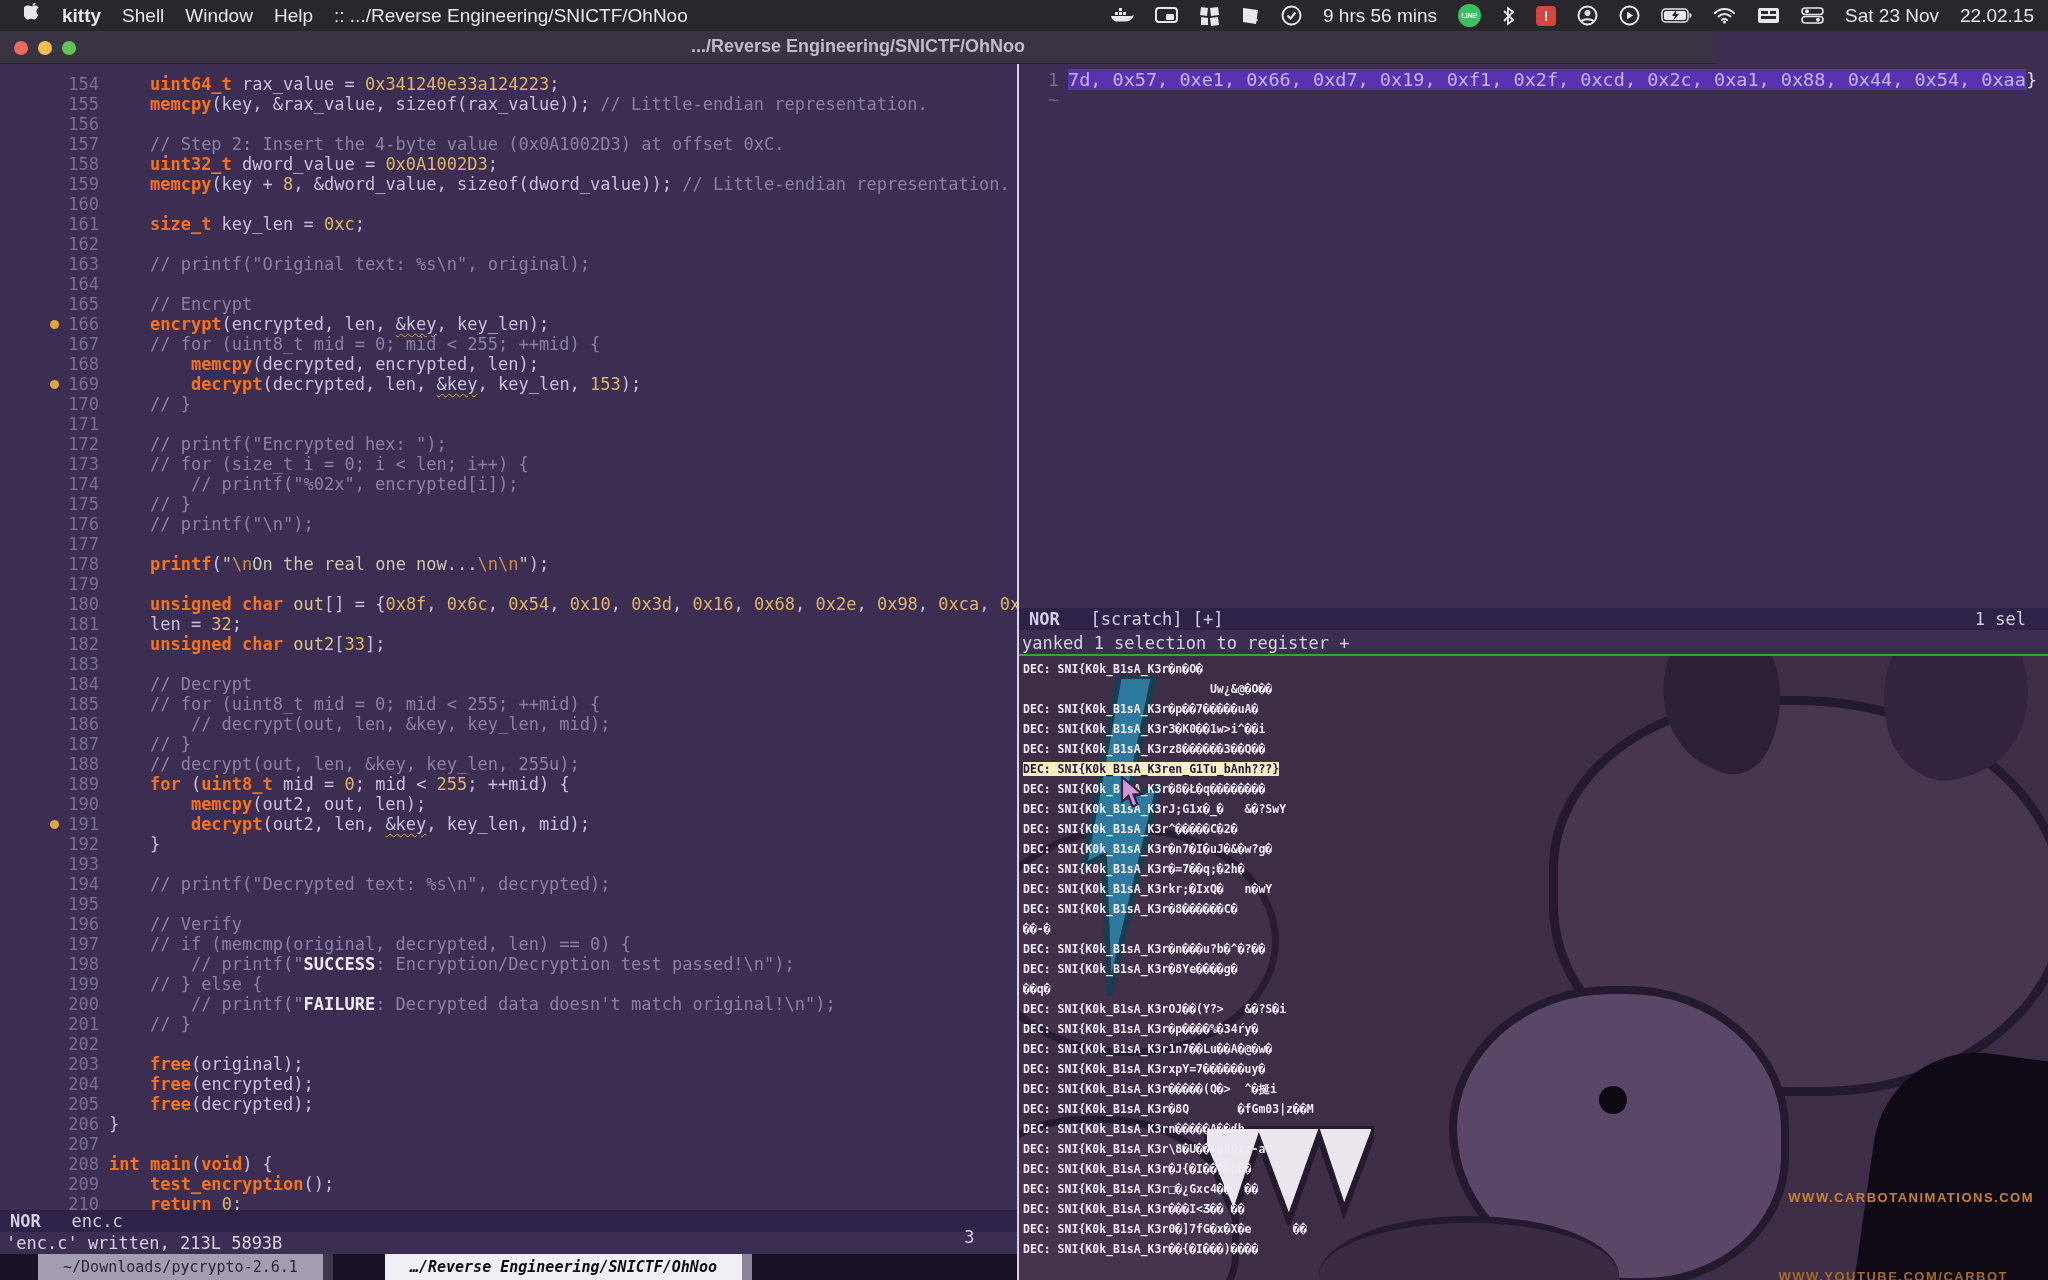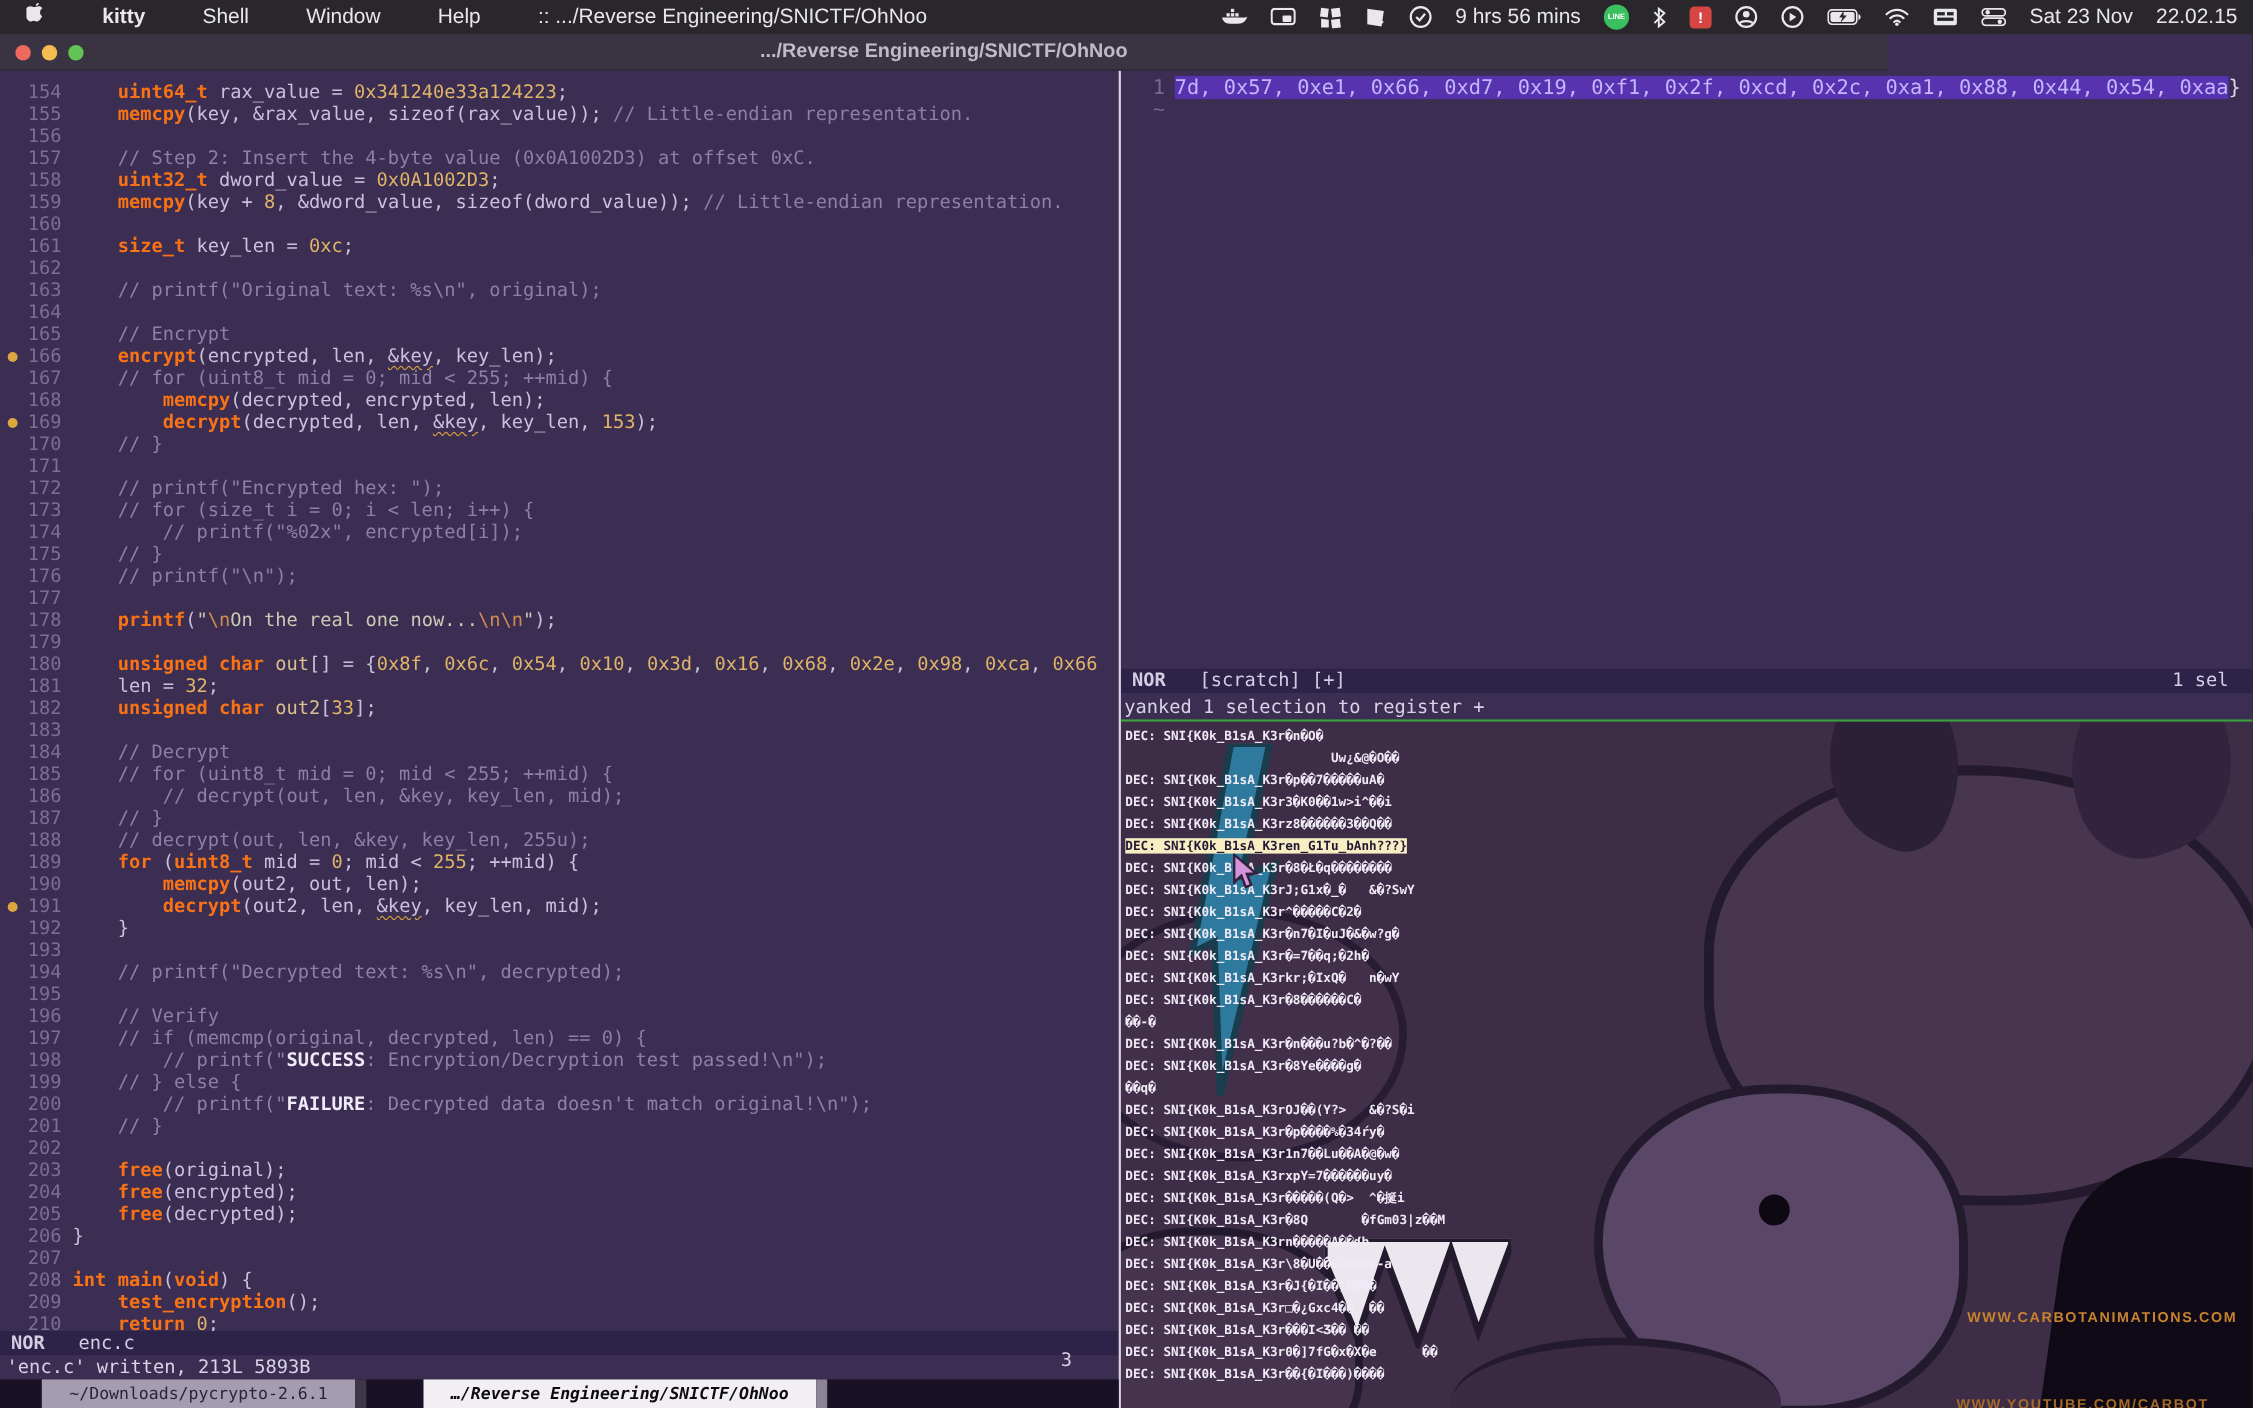--- a/index.html
+++ b/index.html
@@ -4,21 +4,21 @@
 <style>
   * { margin:0; padding:0; box-sizing:border-box; }
   body { background:#000; }
   .screen { position:relative; width:2048px; height:1280px; overflow:hidden;
             background:#3b2e52; font-family:"DejaVu Sans Mono", monospace; }
 
   
   .menubar { position:absolute; left:0; top:0; width:2048px; height:31px; background:#29272c;
              display:flex; align-items:center; color:#e9e7ec;
              font-family:"Liberation Sans", sans-serif; font-size:19px; z-index:50; }
-  .mb-left { display:flex; align-items:center; gap:52px; padding-left:24px;justify-content:space-between; }
+  .mb-left { display:flex; align-items:center; gap:21px; padding-left:24px;justify-content:space-between; }
   .mb-left .mi { white-space:nowrap; }
   .mi.app { font-weight:bold; }
   .mb-right { margin-left:auto; display:flex; align-items:center; gap:21px; padding-right:14px; }
   .mb-right svg { display:block; }
   .mb-txt { white-space:nowrap; }
   .line-badge { width:23px; height:23px; border-radius:50%; background:#3ac05e; color:#fff;
                 font-size:7px; font-weight:bold; display:flex; align-items:center; justify-content:center; }
   .alert-badge { width:20px; height:20px; border-radius:4px; background:#d64541; color:#fff;
                  font-size:14px; font-weight:bold; display:flex; align-items:center; justify-content:center; }
 
@@ -26,21 +26,21 @@
   .titlebar { position:absolute; left:0; top:31px; width:1716px; height:33px; background:#3a3442;
               border-bottom:1px solid #2a2532; z-index:40; }
   .tl { position:absolute; top:10px; width:14px; height:14px; border-radius:50%; }
   .tl.r { left:14px; background:#ee6a5f; } .tl.y { left:38px; background:#f5bd4f; } .tl.g { left:62px; background:#61c454; }
   .wtitle { position:absolute; left:0; right:0; top:5px; text-align:center; color:#c0bac9;
             font-family:"Liberation Sans", sans-serif; font-size:18px; font-weight:600; }
 
   
   .pane-left { position:absolute; left:0; top:64px; width:1017px; height:1190px; background:#3b2e52; overflow:hidden; }
   .code { position:absolute; left:0; top:10px; width:100%; }
-  .crow { display:flex; height:20px; line-height:20px; font-size:17px; white-space:pre; }
+  .crow { display:flex; height:20px; line-height:20px; font-size:17px; white-space:pre;padding-left:43px; }
   .gut { position:relative; width:56px; flex:0 0 56px; text-align:right; color:#7a7094; }
   .gut .dot { position:absolute; left:7px; top:6px; width:9px; height:9px; border-radius:50%; background:#dca73f; }
   .ctxt { margin-left:10px; }
   .tv { color:#c9c0dc; } .tk { color:#f97316; font-weight:bold; } .tn { color:#e0b568; }
   .tc { color:#8b81a6; } .ts { color:#c9cbb4; } .te { color:#cf8e4f; }
   .ty { color:#dcc08d; }
   .tX { color:#efeaf8; font-weight:bold; }
   .tu { color:#c9c0dc; text-decoration:underline wavy #d9a13f 1px; text-underline-offset:3px; }
 
   .statusline { position:absolute; left:0; height:22px; background:#2d2247; color:#d5cde4;

